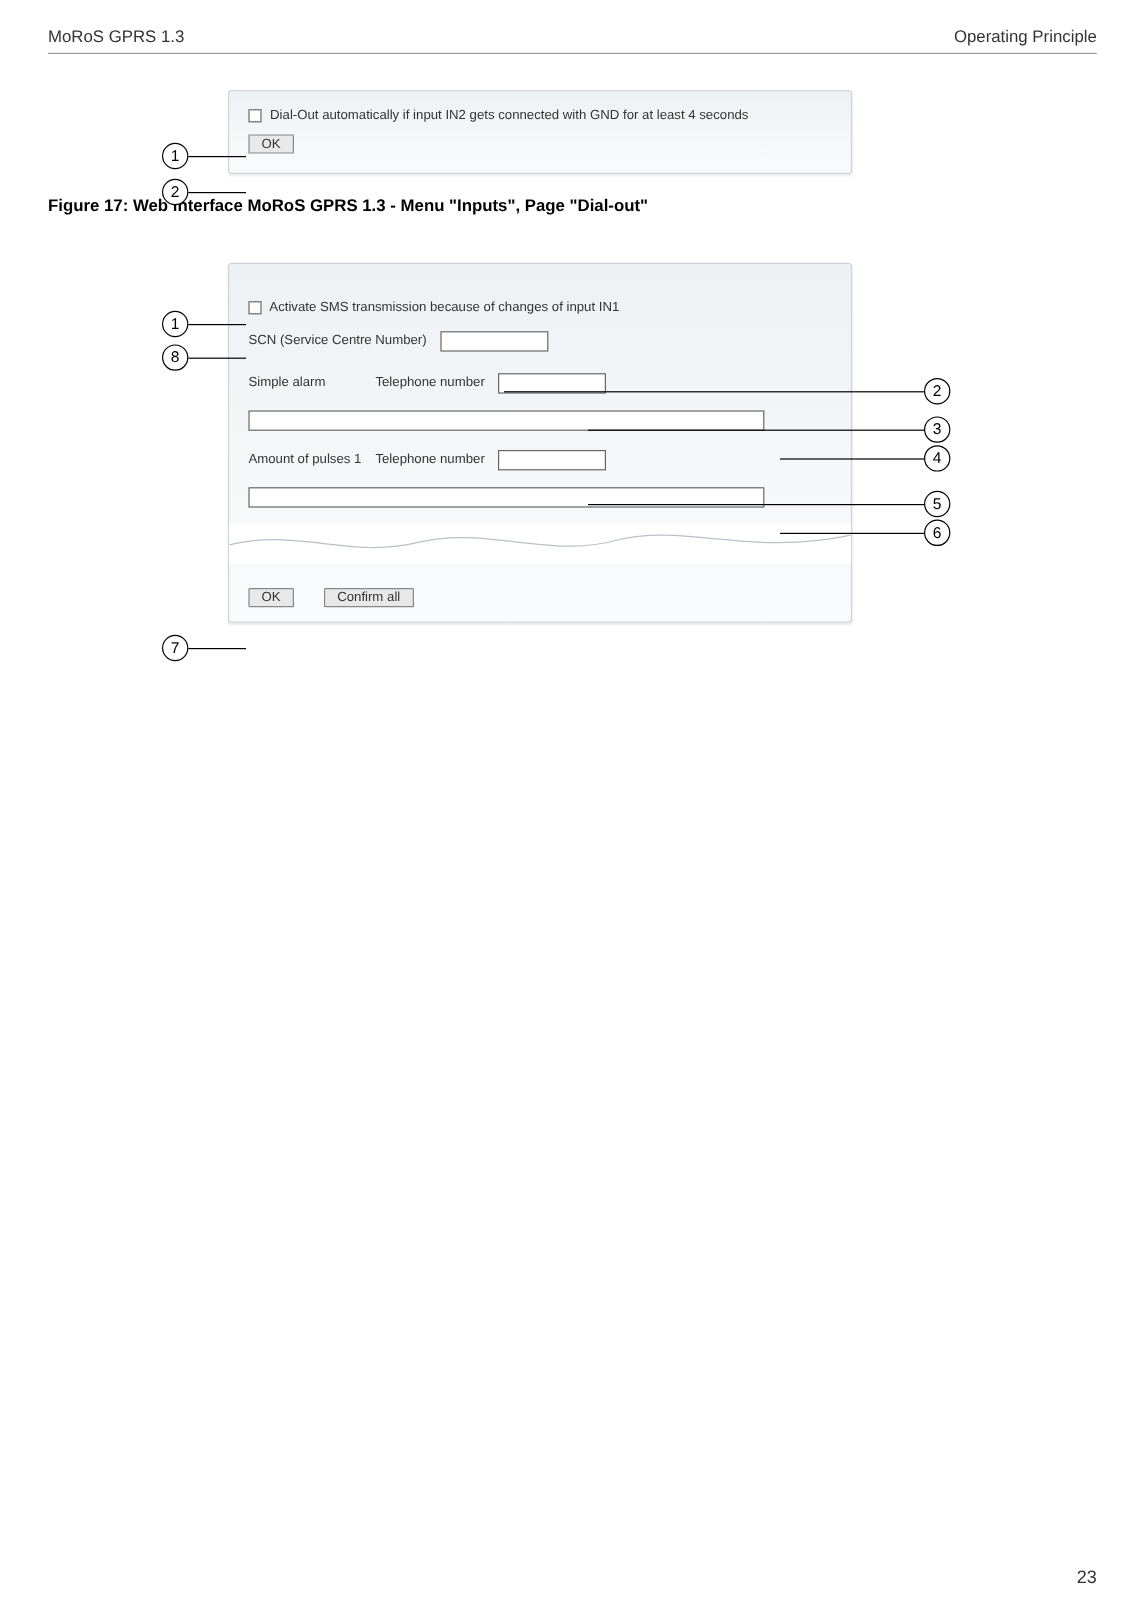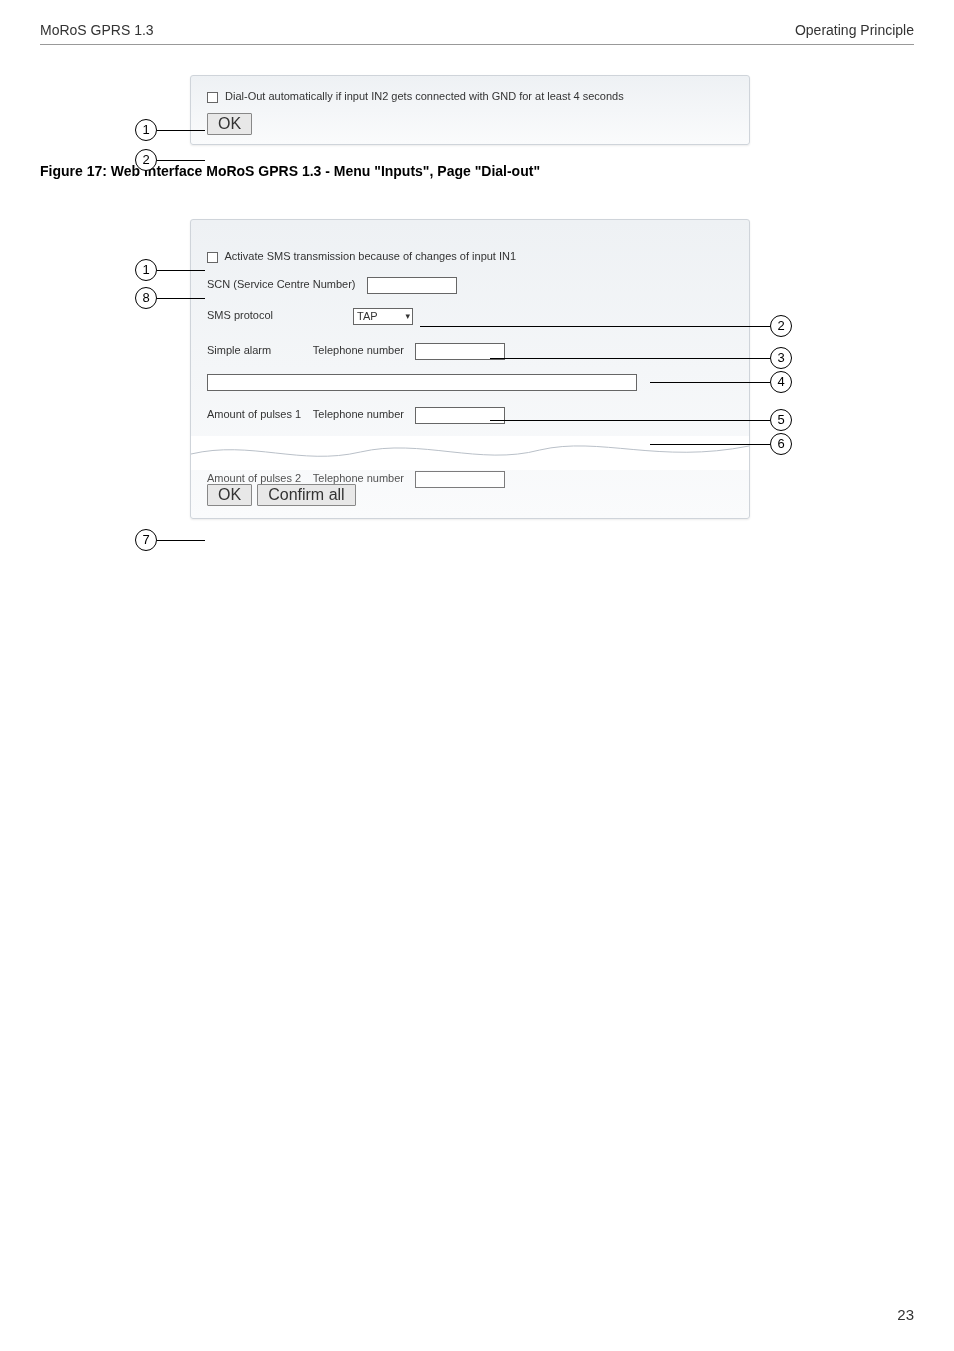--- a/index.html
+++ b/index.html
@@ -40,37 +40,37 @@
   }
   .panel-body {
     background: linear-gradient(#eef1f4, #fafbfc);
     border: 1px solid #cfd4da;
     border-radius: 3px;
     padding: 10px 16px 12px 16px;
     font-family: Arial, sans-serif;
     font-size: 11px;
     color: #333;
     position: relative;
-    width: 560px;
+    width: 520px;
     box-shadow: 0 1px 2px rgba(0,0,0,0.08);
   }
   .checkbox {
     display: inline-block;
     width: 11px;
     height: 11px;
     border: 1px solid #666;
     background: #fff;
     vertical-align: middle;
     margin-right: 4px;
   }
   .btn {
     display: inline-block;
     border: 1px solid #888;
     background: #e8e8e8;
-    font-size: 16px;
+    font-size: 11px;
     padding: 1px 10px;
     border-radius: 1px;
     cursor: pointer;
     font-family: Arial, sans-serif;
   }
   .input {
     display: inline-block;
     border: 1px solid #666;
     background: #fff;
     height: 17px;
@@ -178,24 +178,20 @@
       <div class="row gap-top">
         <span class="checkbox"></span>
         <span>Activate SMS transmission because of changes of input IN1</span>
       </div>
 
       <div class="row">
         <span class="label-inline">SCN (Service Centre Number)</span>
         <span class="input input-sm"></span>
       </div>
 
-      <div class="row">
-        <span class="label-inline" style="display:inline-block;width:135px;">SMS protocol</span>
-        <span class="select">TAP</span>
-      </div>
 
       <div class="row" style="margin-top:18px;">
         <span class="label-inline" style="display:inline-block;width:95px;">Simple alarm</span>
         <span class="label-inline">Telephone number</span>
         <span class="input input-sm"></span>
       </div>
       <div class="row">
         <span class="input" style="width:430px;height:17px;display:inline-block;"></span>
       </div>
 
@@ -216,21 +212,21 @@
 
       <div class="wave-mask">
         <svg viewBox="0 0 560 34" preserveAspectRatio="none">
           <path d="M0,18 C60,4 110,30 170,16 C230,2 290,30 350,14 C410,0 470,28 560,10 L560,34 L0,34 Z" fill="#ffffff"></path>
           <path d="M0,18 C60,4 110,30 170,16 C230,2 290,30 350,14 C410,0 470,28 560,10" fill="none" stroke="#b9c0c8" stroke-width="1"></path>
         </svg>
       </div>
 
       <div style="position:absolute; left:16px; bottom:12px;">
         <span class="btn">OK</span>
-        <span class="btn" style="margin-left:2px;">Confirm all</span>
+        <span class="btn" style="margin-left:22px;">Confirm all</span>
       </div>
     </div>
 
     <div class="callout-circle" style="left:-55px; top:40px;">1</div>
     <div class="callout-line" style="left:-33px; top:51px; width:48px;"></div>
 
     <div class="callout-circle" style="left:-55px; top:68px;">8</div>
     <div class="callout-line" style="left:-33px; top:79px; width:48px;"></div>
 
     <div class="callout-circle" style="left:-55px; top:310px;">7</div>

